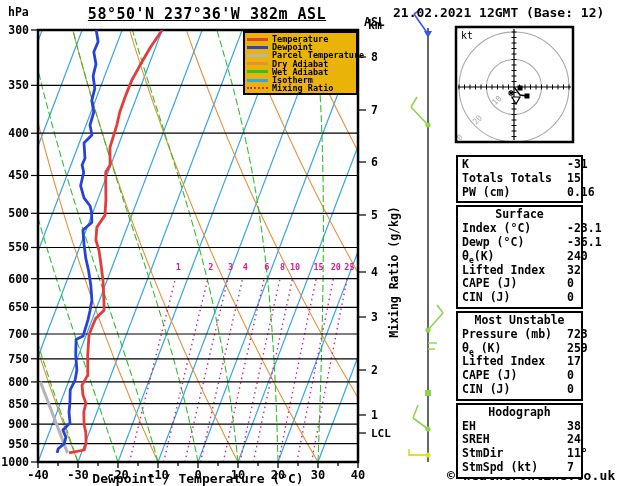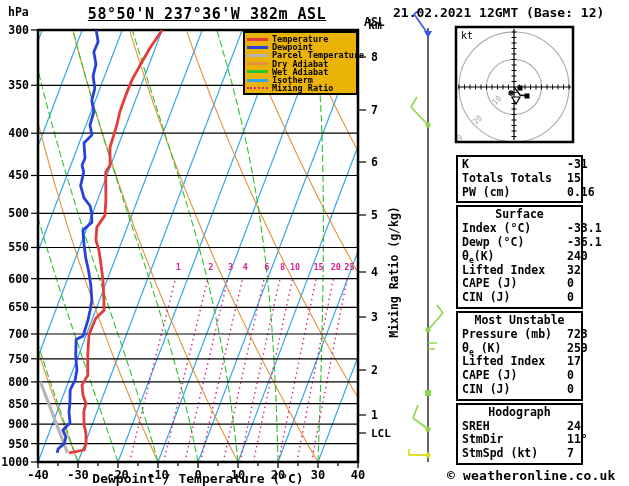--- a/index.html
+++ b/index.html
@@ -331,21 +331,21 @@
         </div>
         <div class="stats-row">
           <span class="stats-label">PW (cm)</span>
           <span class="stats-value">0.16</span>
         </div>
       </div>
       <div class="stats-box">
         <div class="stats-header">Surface</div>
         <div class="stats-row">
           <span class="stats-label">Index (°C)</span>
-          <span class="stats-value">-33.1</span>
+          <span class="stats-value">-23.1</span>
         </div>
         <div class="stats-row">
           <span class="stats-label">Dewp (°C)</span>
           <span class="stats-value">-36.1</span>
         </div>
         <div class="stats-row">
           <span class="stats-label">θ<sub>e</sub>(K)</span>
           <span class="stats-value">240</span>
         </div>
         <div class="stats-row">
@@ -379,20 +379,24 @@
           <span class="stats-label">CAPE (J)</span>
           <span class="stats-value">0</span>
         </div>
         <div class="stats-row">
           <span class="stats-label">CIN (J)</span>
           <span class="stats-value">0</span>
         </div>
       </div>
       <div class="stats-box">
         <div class="stats-header">Hodograph</div>
+        <div class="stats-row">
+          <span class="stats-label">EH</span>
+          <span class="stats-value">38</span>
+        </div>
         <div class="stats-row">
           <span class="stats-label">SREH</span>
           <span class="stats-value">24</span>
         </div>
         <div class="stats-row">
           <span class="stats-label">StmDir</span>
           <span class="stats-value">11°</span>
         </div>
         <div class="stats-row">
           <span class="stats-label">StmSpd (kt)</span>

